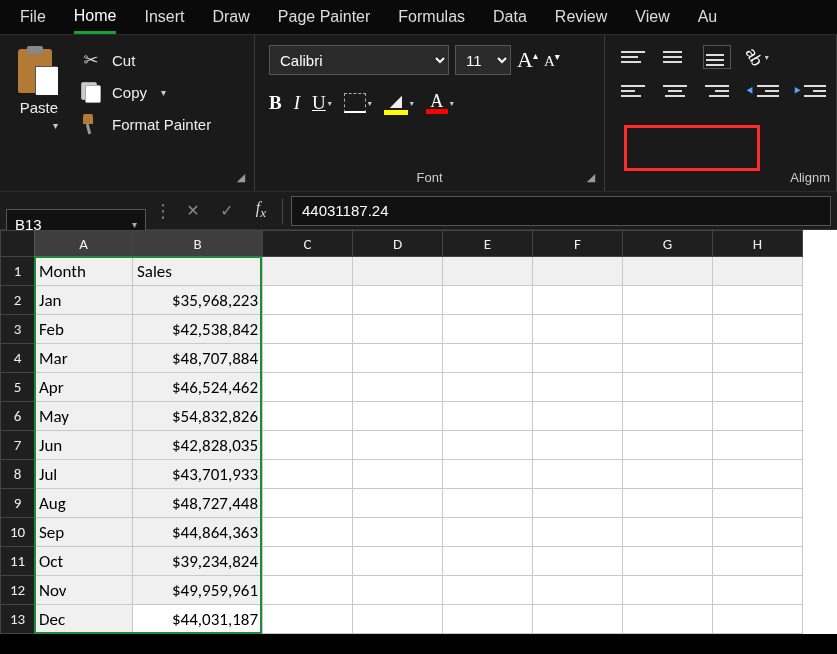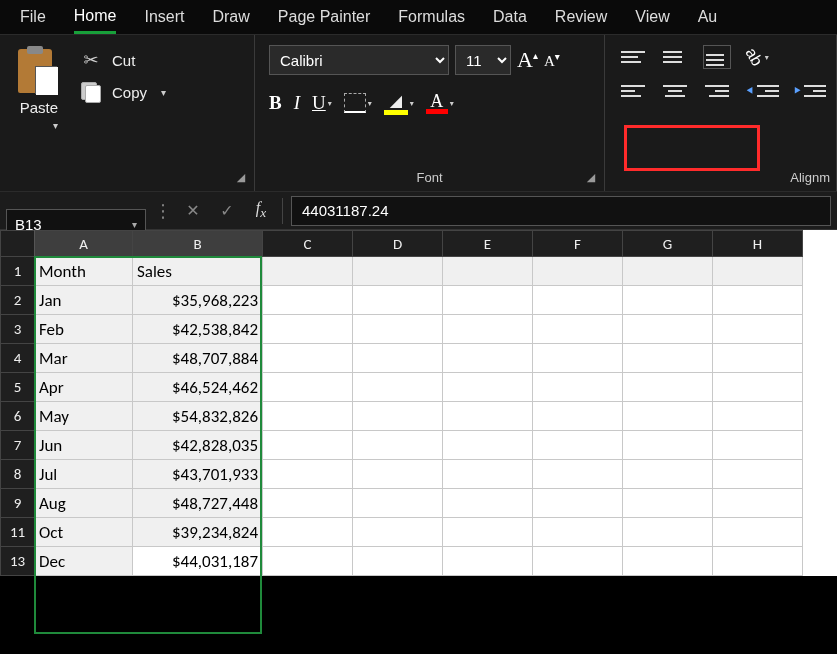--- a/index.html
+++ b/index.html
@@ -305,20 +305,26 @@
         <div class="clip-row">
           <span class="ic scissors">✂</span>
           <span>Cut</span>
         </div>
         <div class="clip-row">
           <span class="ic">
               <span class="copy-ic"></span>
             </span>
           <span>Copy</span>
           <span class="mini-caret">▾</span>
+        </div>
+        <div class="clip-row">
+          <span class="ic">
+              <span class="brush-ic"></span>
+            </span>
+          <span>Format Painter</span>
         </div>
       </div>
     </div>
     <div class="group-launcher">◢</div>
   </div>
 
   <div class="group font">
     <div class="font-row1">
       <select class="font-name">
         <option>Calibri</option>
@@ -559,23 +565,45 @@
           <td class="m">Aug</td>
           <td class="s">$48,727,448</td>
           <td class="white"></td>
           <td class="white"></td>
           <td class="white"></td>
           <td class="white"></td>
           <td class="white"></td>
           <td class="white"></td>
         </tr>
         <tr>
+          <th class="row">10</th>
+          <td class="m">Sep</td>
+          <td class="s">$44,864,363</td>
+          <td class="white"></td>
+          <td class="white"></td>
+          <td class="white"></td>
+          <td class="white"></td>
+          <td class="white"></td>
+          <td class="white"></td>
+        </tr>
+        <tr>
           <th class="row">11</th>
           <td class="m">Oct</td>
           <td class="s">$39,234,824</td>
+          <td class="white"></td>
+          <td class="white"></td>
+          <td class="white"></td>
+          <td class="white"></td>
+          <td class="white"></td>
+          <td class="white"></td>
+        </tr>
+        <tr>
+          <th class="row">12</th>
+          <td class="m">Nov</td>
+          <td class="s">$49,959,961</td>
           <td class="white"></td>
           <td class="white"></td>
           <td class="white"></td>
           <td class="white"></td>
           <td class="white"></td>
           <td class="white"></td>
         </tr>
         <tr class="last">
           <th class="row">13</th>
           <td class="m">Dec</td>

